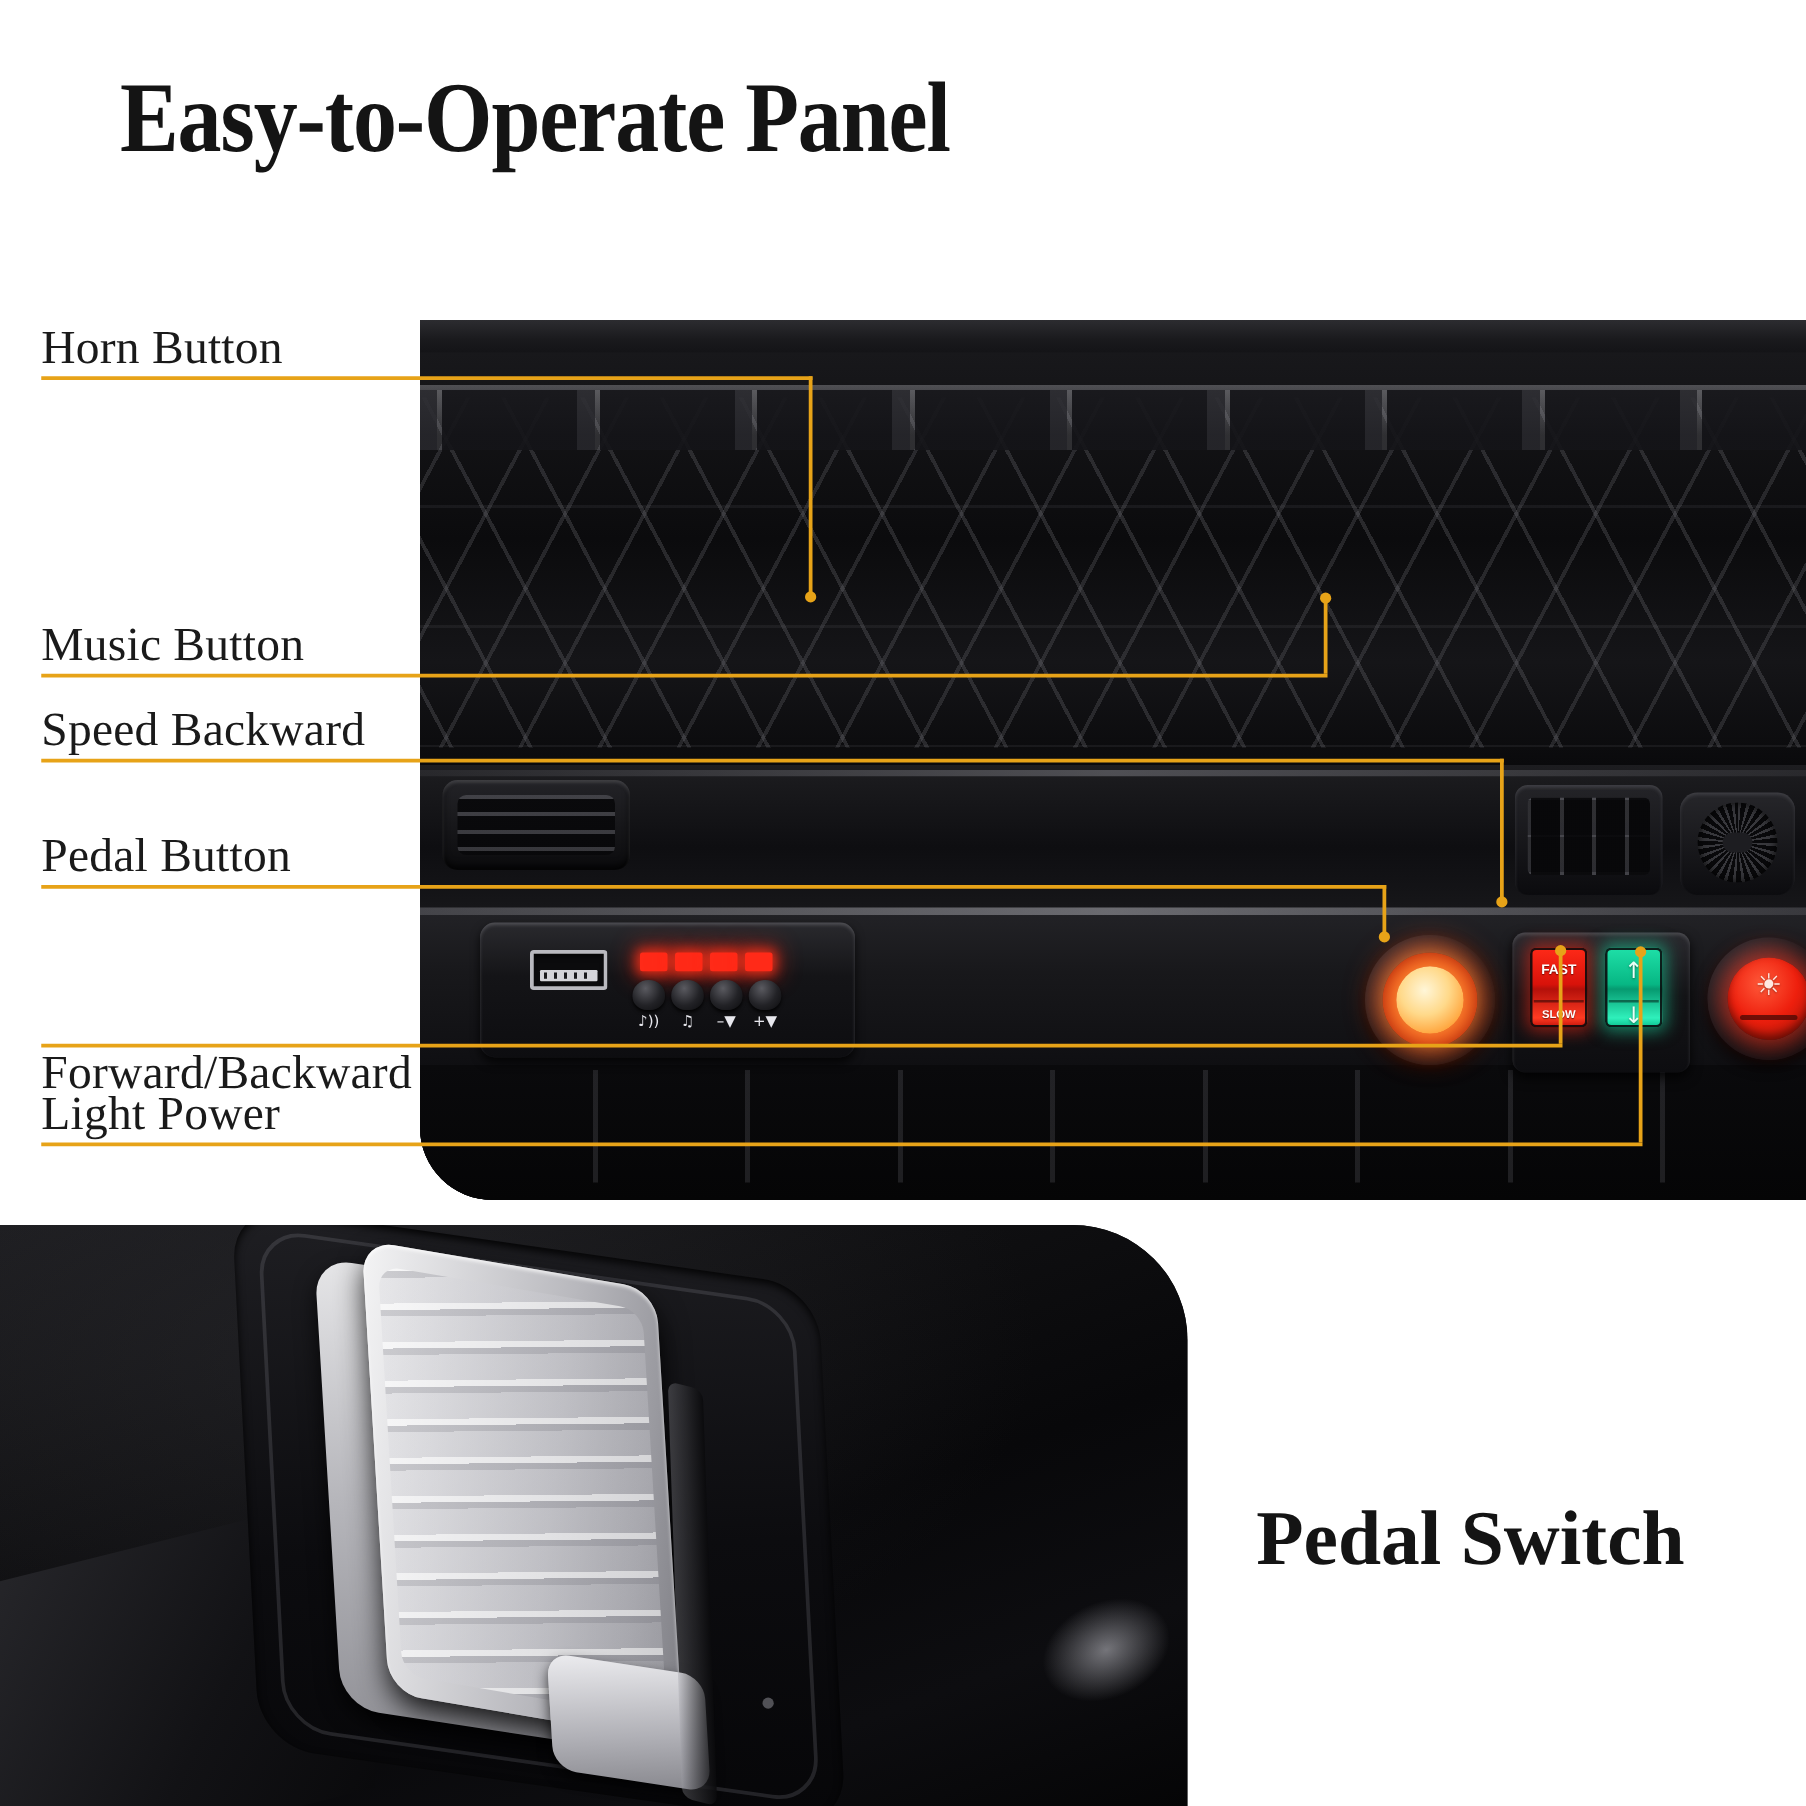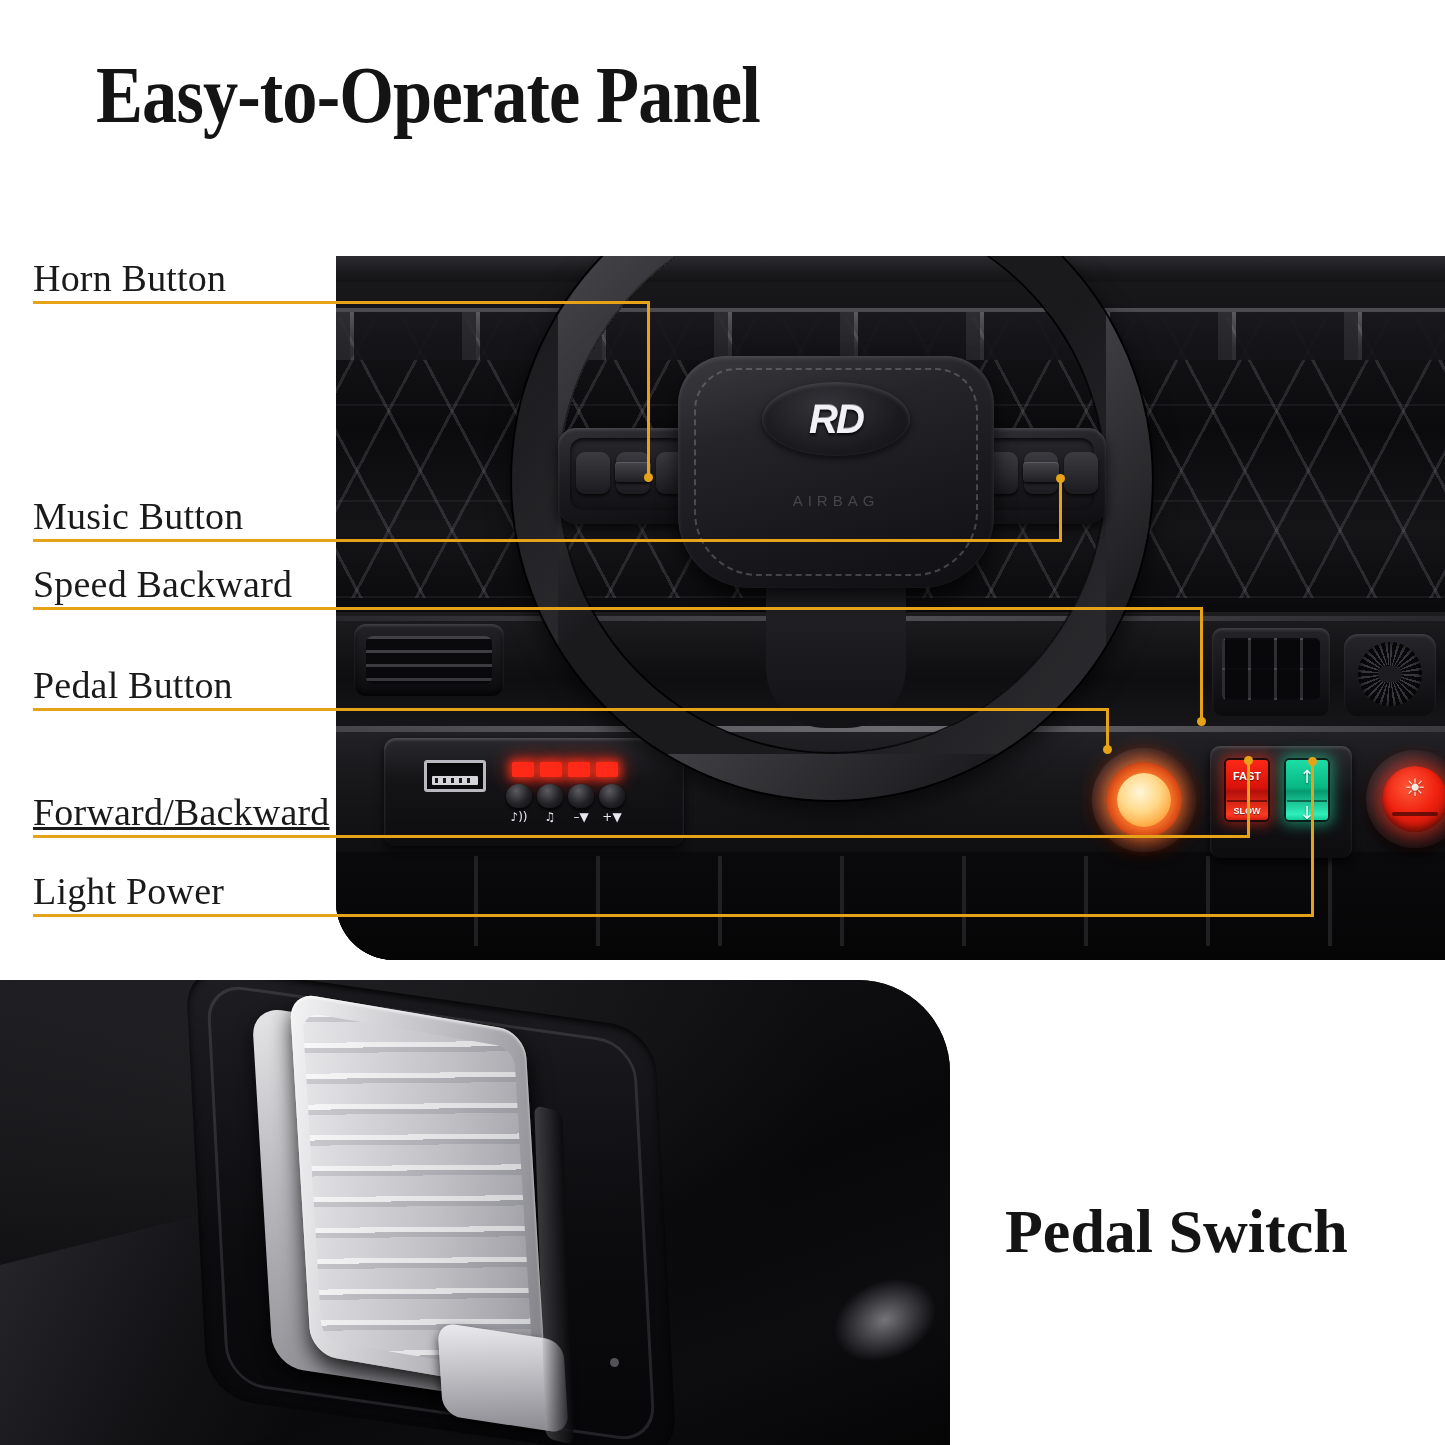--- a/index.html
+++ b/index.html
@@ -588,45 +588,20 @@
     <div class="rk-arrow" id="rk-up">↑</div>
     <div class="rk-split"></div>
     <div class="rk-arrow" id="rk-dn">↓</div>
   </div>
 
   <div class="ph" id="light-bezel"></div>
   <div class="ph" id="light-knob"></div>
   <div class="ph" id="light-glyph">☀</div>
   <div class="ph" id="light-slot"></div>
 
-  <div class="ph" id="wheel-wrap">
-    <div id="wheel-rim"></div>
-    <div id="wheel-rim-hl"></div>
-    <div id="spoke-bottom"></div>
-
-    <div class="spoke" id="spoke-left"></div>
-    <div class="spoke-inner" id="spoke-left-inner"></div>
-    <div class="btn-pad" id="bl1"></div>
-    <div class="btn-pad" id="bl2"></div>
-    <div class="btn-pad" id="bl3"></div>
-    <div class="btn-center" id="bcl"></div>
-
-    <div class="spoke" id="spoke-right"></div>
-    <div class="spoke-inner" id="spoke-right-inner"></div>
-    <div class="btn-pad" id="br1"></div>
-    <div class="btn-pad" id="br2"></div>
-    <div class="btn-pad" id="br3"></div>
-    <div class="btn-center" id="bcr"></div>
-
-    <div id="hub"></div>
-    <div id="hub-stitch"></div>
-    <div id="badge"></div>
-    <div id="badge-text">RD</div>
-    <div id="airbag-text">AIRBAG</div>
-  </div>
 
 </div>
 
 <div id="panel-bottom">
   <div class="ph" id="floor"></div>
   <div class="ph" id="footwell-wall"></div>
   <div class="ph" id="pedal-recess"></div>
   <div class="ph" id="pedal-recess-rim"></div>
   <div class="ph" id="pedal-base"></div>
   <div class="ph" id="pedal-top"></div>
@@ -652,21 +627,21 @@
 <div class="ann-label" style="top:562px;">Speed Backward</div>
 <div class="leader-h" style="top:607px; width:1170px;"></div>
 <div class="leader-v" style="left:1200px; top:607px; height:115px;"></div>
 <div class="leader-dot" style="left:1197px; top:717px;"></div>
 
 <div class="ann-label" style="top:663px;">Pedal Button</div>
 <div class="leader-h" style="top:708px; width:1076px;"></div>
 <div class="leader-v" style="left:1106px; top:708px; height:42px;"></div>
 <div class="leader-dot" style="left:1103px; top:745px;"></div>
 
-<div class="ann-label" style="top:790px;text-decoration:underline;">Forward/Backward</div>
+<div class="ann-label" style="top:836px;">Forward/Backward</div>
 <div class="leader-h" style="top:835px; width:1217px;"></div>
 <div class="leader-v" style="left:1247px; top:760px; height:75px;"></div>
 <div class="leader-dot" style="left:1244px; top:756px;"></div>
 
 <div class="ann-label" style="top:869px;">Light Power</div>
 <div class="leader-h" style="top:914px; width:1281px;"></div>
 <div class="leader-v" style="left:1311px; top:762px; height:152px;"></div>
 <div class="leader-dot" style="left:1308px; top:757px;"></div>
 
 </body></html>

